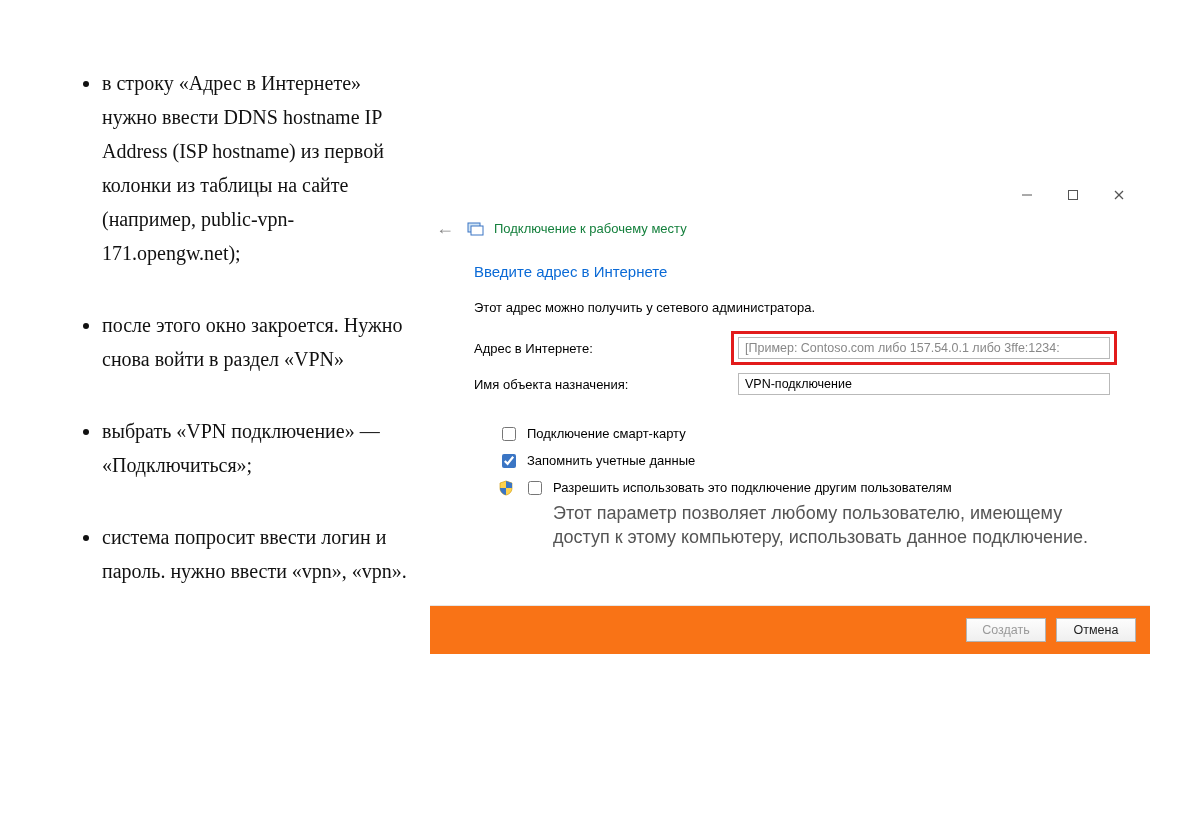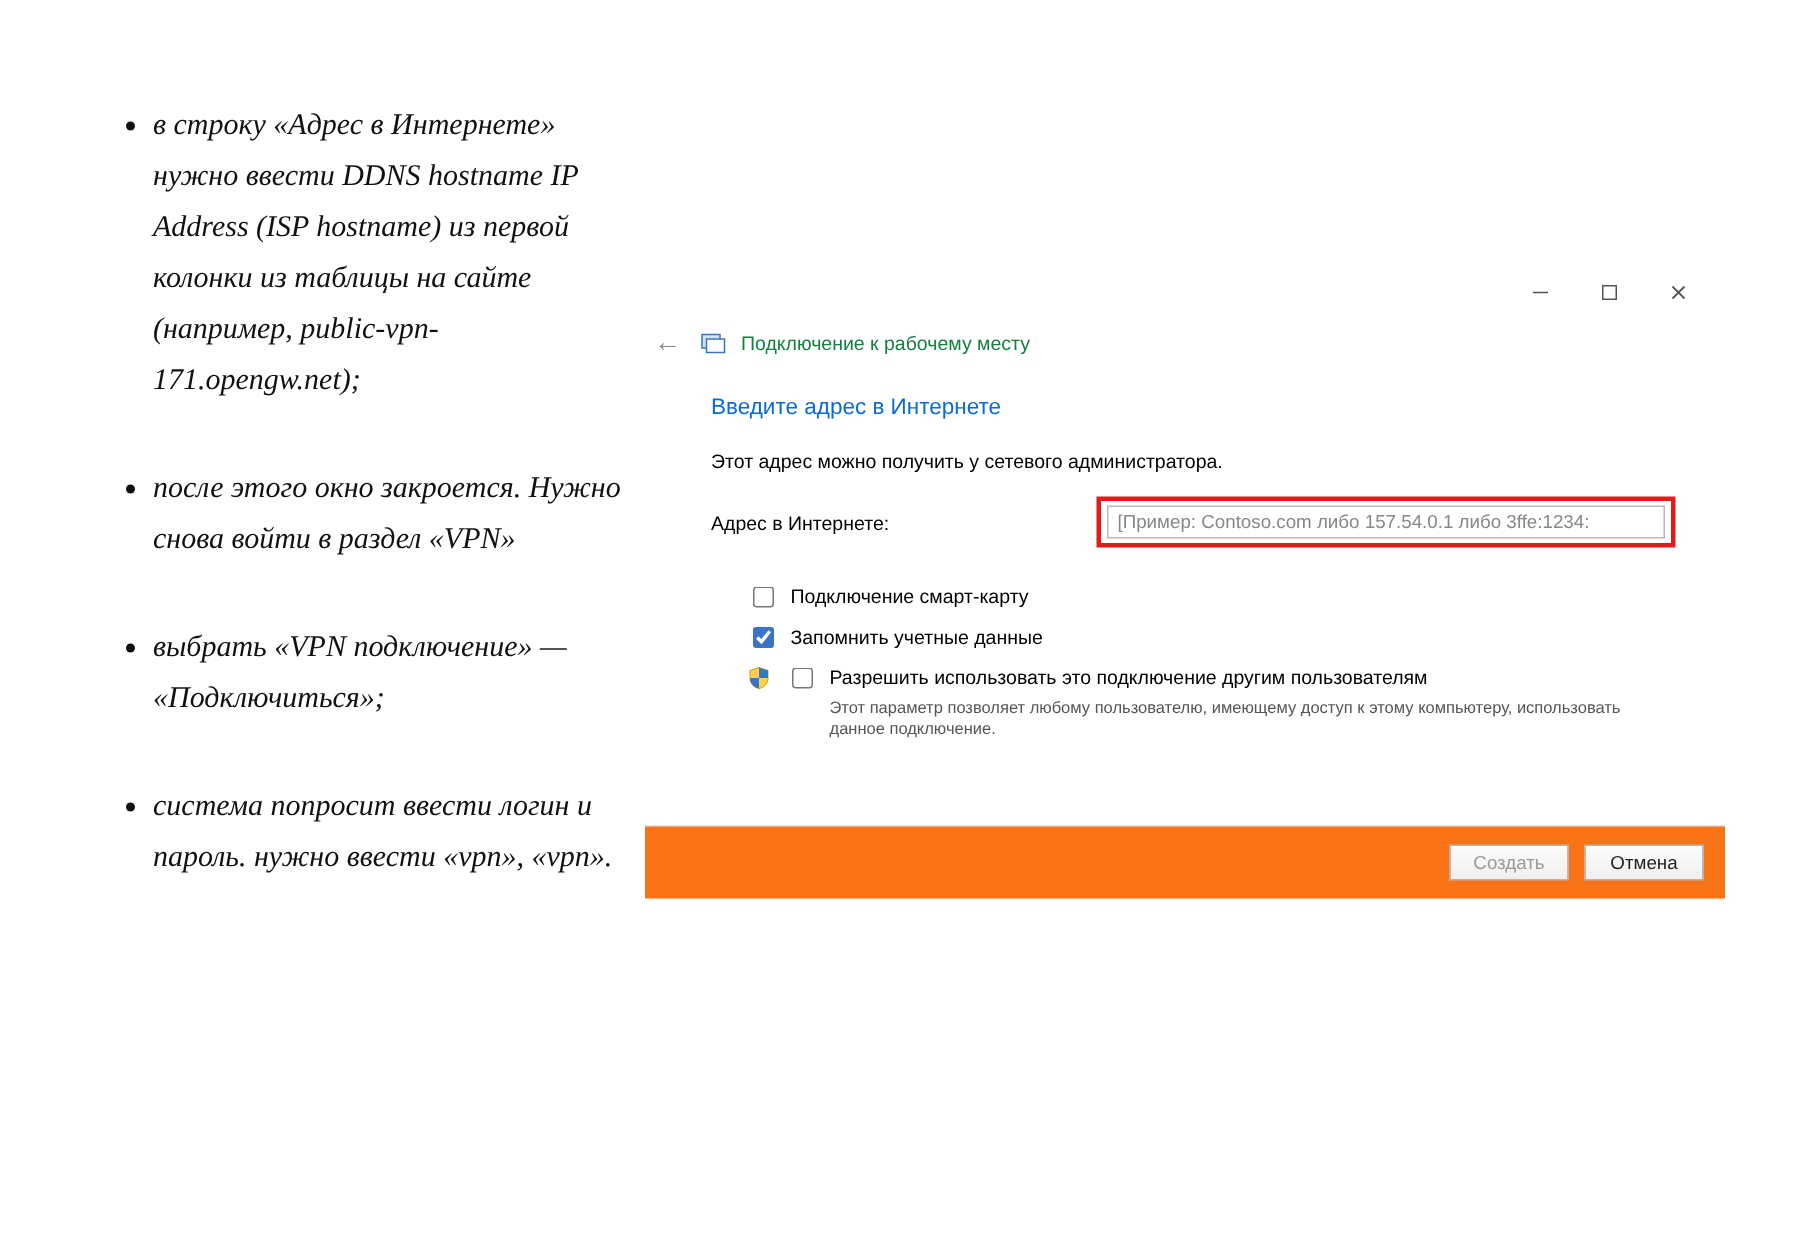--- a/index.html
+++ b/index.html
@@ -21,21 +21,20 @@
 
   
   .doc-col {
     width: 430px;
     padding: 66px 10px 0 48px;
     box-sizing: border-box;
     font-family: Georgia, "Times New Roman", serif;
     font-size: 20px;
     line-height: 1.7;
     color: #111;
-    font-style: italic;
   }
   .doc-col ul {
     list-style: disc;
     padding-left: 54px;
     margin: 0;
   }
   .doc-col li {
     margin-bottom: 38px;
   }
   .doc-col .subline {
@@ -150,21 +149,21 @@
     font-size: 13px;
     line-height: 1.35;
   }
   .shield-row {
     margin-top: 6px;
     align-items: flex-start;
   }
   .check-row .desc {
     display: block;
     color: #555;
-    font-size: 11px;
+    font-size: 18px;
     margin-top: 4px;
     max-width: 540px;
   }
   input[type=checkbox] {
     width: 14px; height: 14px;
     accent-color: #3a75c4;
     margin-top: 2px;
     flex-shrink: 0;
   }
   .shield {
@@ -257,20 +256,26 @@
         <div class="info">Этот адрес можно получить у сетевого администратора.</div>
 
         <div class="form-row">
           <div class="form-label">Адрес в Интернете:</div>
           <div class="field-wrap">
             <div class="highlight-ring"></div>
             <input type="text" class="text-input" placeholder="[Пример: Contoso.com либо 157.54.0.1 либо 3ffe:1234:" style="">
           </div>
         </div>
 
+        <div class="form-row">
+          <div class="form-label">Имя объекта назначения:</div>
+          <div class="field-wrap">
+            <input type="text" class="text-input" value="VPN-подключение" style="">
+          </div>
+        </div>
 
         <div class="checks">
           <label class="check-row">
             <input type="checkbox" style="">
             <span>Подключение смарт-карту</span>
           </label>
           <label class="check-row">
             <input type="checkbox" checked="" style="">
             <span>Запомнить учетные данные</span>
           </label>

